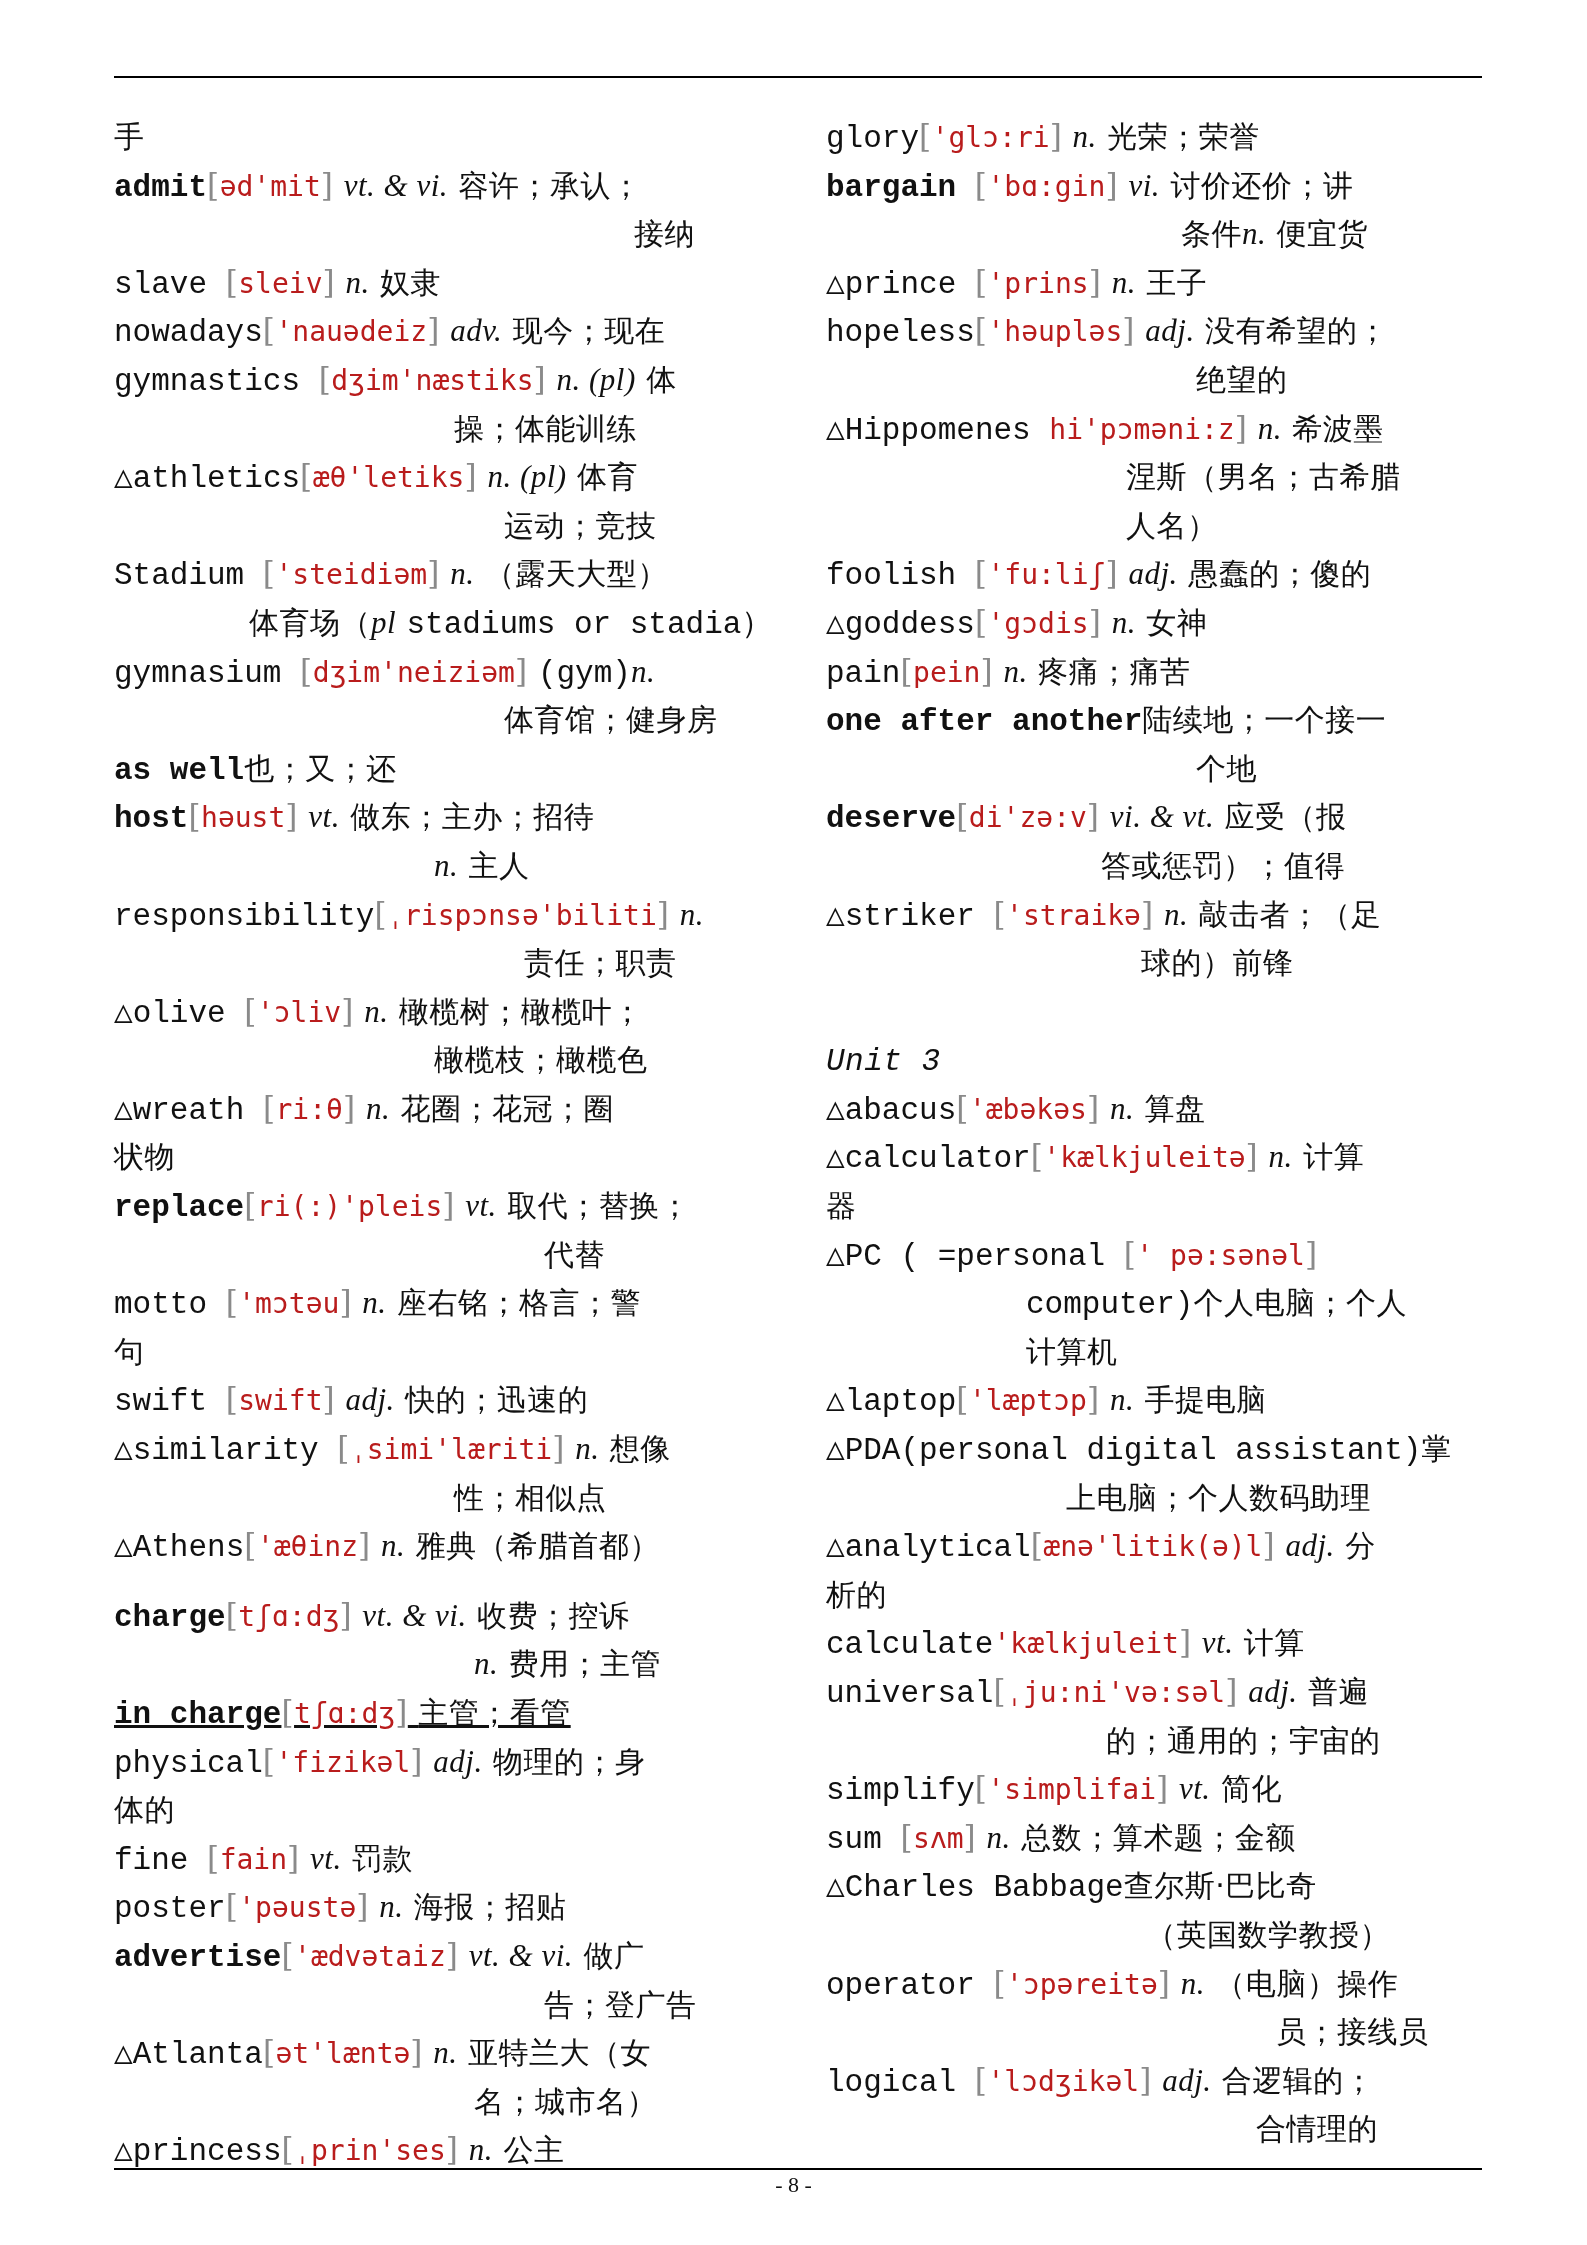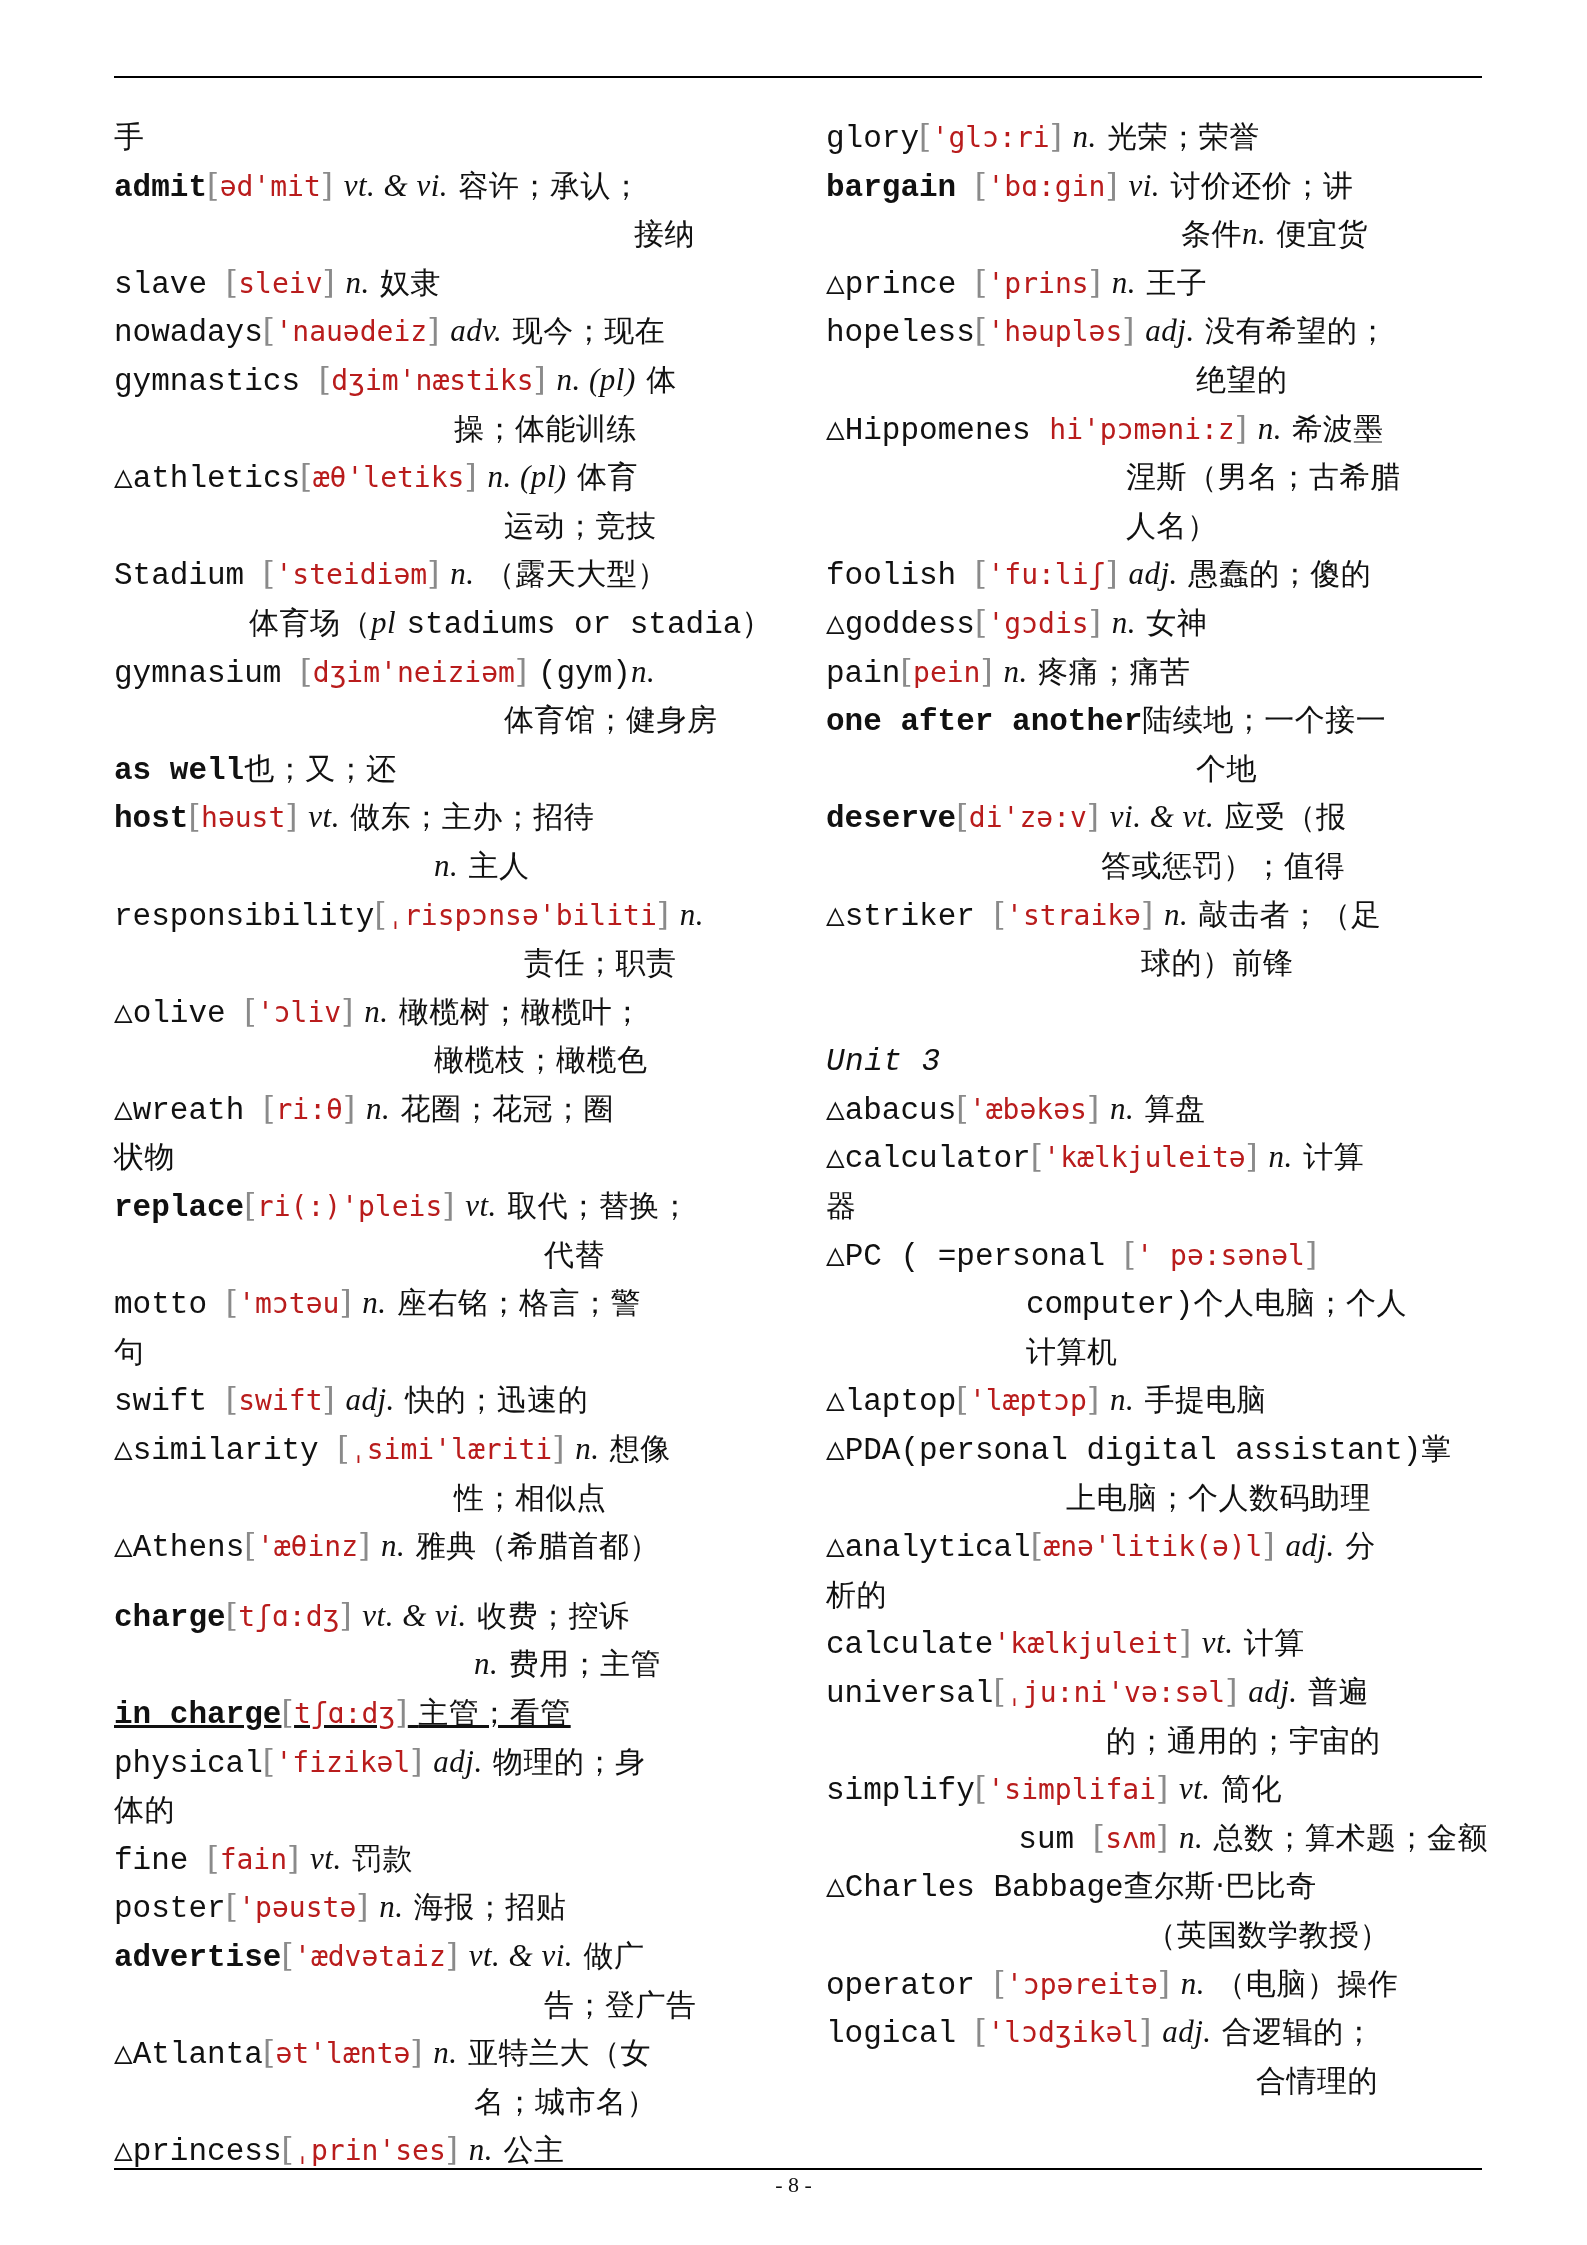--- a/index.html
+++ b/index.html
@@ -101,22 +101,23 @@
     <div class="line" style="padding-left: 200px;"><span class="zh">计算机</span></div>
     <div class="line" style="padding-left: 0px;"><span class="hw">△laptop</span><span class="br">[</span><span class="ph">'læptɔp</span><span class="br">]</span> <span class="pos">n.</span> <span class="zh">手提电脑</span></div>
     <div class="line" style="padding-left: 0px;"><span class="hw">△PDA(personal digital assistant)</span><span class="zh">掌</span></div>
     <div class="line" style="padding-left: 240px;"><span class="zh">上电脑；个人数码助理</span></div>
     <div class="line" style="padding-left: 0px;"><span class="hw">△analytical</span><span class="br">[</span><span class="ph">ænə'litik(ə)l</span><span class="br">]</span> <span class="pos">adj.</span> <span class="zh">分</span></div>
     <div class="line" style="padding-left: 0px;"><span class="zh">析的</span></div>
     <div class="line" style="padding-left: 0px;"><span class="hw">calculate</span><span class="ph">'kælkjuleit</span><span class="br">]</span> <span class="pos">vt.</span> <span class="zh">计算</span></div>
     <div class="line" style="padding-left: 0px;"><span class="hw">universal</span><span class="br">[</span><span class="ph">ˌju:ni'və:səl</span><span class="br">]</span> <span class="pos">adj.</span> <span class="zh">普遍</span></div>
     <div class="line" style="padding-left: 280px;"><span class="zh">的；通用的；宇宙的</span></div>
     <div class="line" style="padding-left: 0px;"><span class="hw">simplify</span><span class="br">[</span><span class="ph">'simplifai</span><span class="br">]</span> <span class="pos">vt.</span> <span class="zh">简化</span></div>
-    <div class="line" style="padding-left: 0px; text-align: right;"><span class="hw">sum </span><span class="br">[</span><span class="ph">sʌm</span><span class="br">]</span> <span class="pos">n.</span> <span class="zh">总数；算术题；金额</span></div>
+    <div class="line" style="padding-left: 0px;"><span class="hw">sum </span><span class="br">[</span><span class="ph">sʌm</span><span class="br">]</span> <span class="pos">n.</span> <span class="zh">总数；算术题；金额</span></div>
     <div class="line" style="padding-left: 0px;"><span class="hw">△Charles Babbage</span><span class="zh">查尔斯·巴比奇</span></div>
     <div class="line" style="padding-left: 320px;"><span class="zh">（英国数学教授）</span></div>
     <div class="line" style="padding-left: 0px;"><span class="hw">operator </span><span class="br">[</span><span class="ph">'ɔpəreitə</span><span class="br">]</span> <span class="pos">n.</span> <span class="zh">（电脑）操作</span></div>
+    <div class="line" style="padding-left: 450px;"><span class="zh">员；接线员</span></div>
     <div class="line" style="padding-left: 0px;"><span class="hw">logical </span><span class="br">[</span><span class="ph">'lɔdʒikəl</span><span class="br">]</span> <span class="pos">adj.</span> <span class="zh">合逻辑的；</span></div>
     <div class="line" style="padding-left: 430px;"><span class="zh">合情理的</span></div>
   </div>
 
 <div class="rule bottom"></div>
 <div class="pagenum">- 8 -</div>
 
 </body></html>

